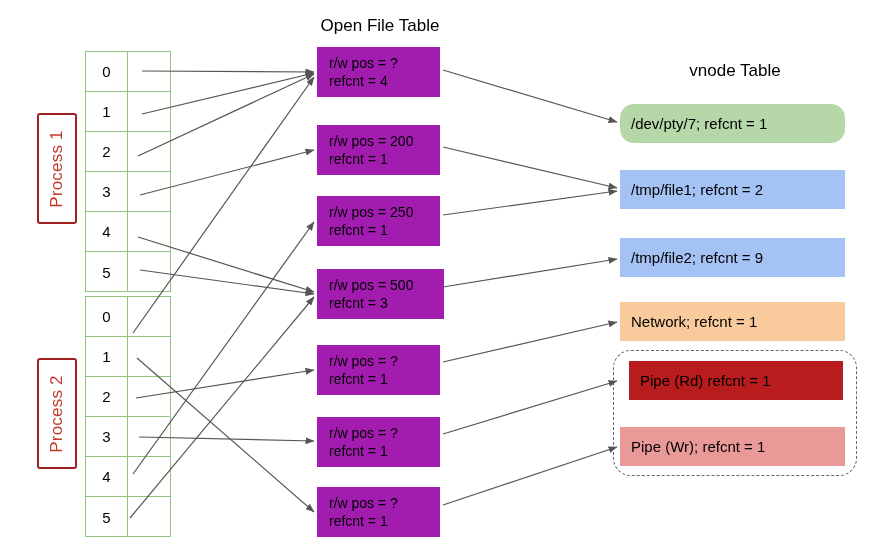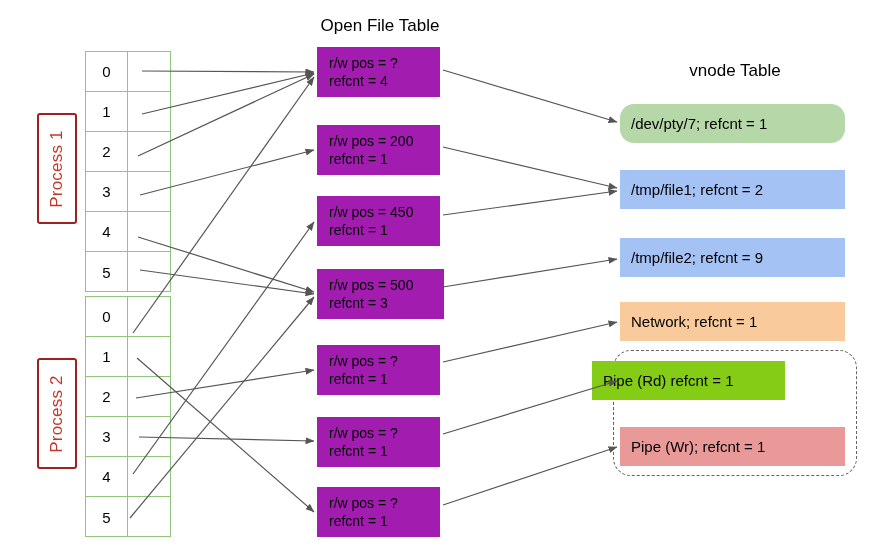--- a/index.html
+++ b/index.html
@@ -166,21 +166,21 @@
 
   <div class="oft-box" style="left:317px;top:47px;width:123px;height:50px;">
     <div>r/w pos = ?</div>
     <div>refcnt = 4</div>
   </div>
   <div class="oft-box" style="left:317px;top:125px;width:123px;height:50px;">
     <div>r/w pos = 200</div>
     <div>refcnt = 1</div>
   </div>
   <div class="oft-box" style="left:317px;top:196px;width:123px;height:50px;">
-    <div>r/w pos = 450</div>
+    <div>r/w pos = 250</div>
     <div>refcnt = 1</div>
   </div>
   <div class="oft-box" style="left:317px;top:269px;width:127px;height:50px;">
     <div>r/w pos = 500</div>
     <div>refcnt = 3</div>
   </div>
   <div class="oft-box" style="left:317px;top:345px;width:123px;height:50px;">
     <div>r/w pos = ?</div>
     <div>refcnt = 1</div>
   </div>
@@ -200,21 +200,21 @@
   </div>
   <div class="vn-box" style="left:620px;top:170px;width:225px;height:39px;background:#a4c2f4;">
     <span>/tmp/file1; refcnt = 2</span>
   </div>
   <div class="vn-box" style="left:620px;top:238px;width:225px;height:39px;background:#a4c2f4;">
     <span>/tmp/file2; refcnt = 9</span>
   </div>
   <div class="vn-box" style="left:620px;top:302px;width:225px;height:39px;background:#f9cb9c;">
     <span>Network; refcnt = 1</span>
   </div>
-  <div class="vn-box" style="left:592px;top:361px;width:193px;height:39px;background:#84cc16;">
+  <div class="vn-box" style="left:629px;top:361px;width:214px;height:39px;background:#b91c1c;">
     <span>Pipe (Rd) refcnt = 1</span>
   </div>
   <div class="vn-box" style="left:620px;top:427px;width:225px;height:39px;background:#ea9999;">
     <span>Pipe (Wr); refcnt = 1</span>
   </div>
 
   <svg class="wires" viewBox="0 0 875 546">
     <defs>
       <marker id="ah" markerWidth="9" markerHeight="7" refX="8.5" refY="3.5" orient="auto" markerUnits="userSpaceOnUse">
         <path d="M0,0 L9,3.5 L0,7 Z" fill="#555555"></path>

